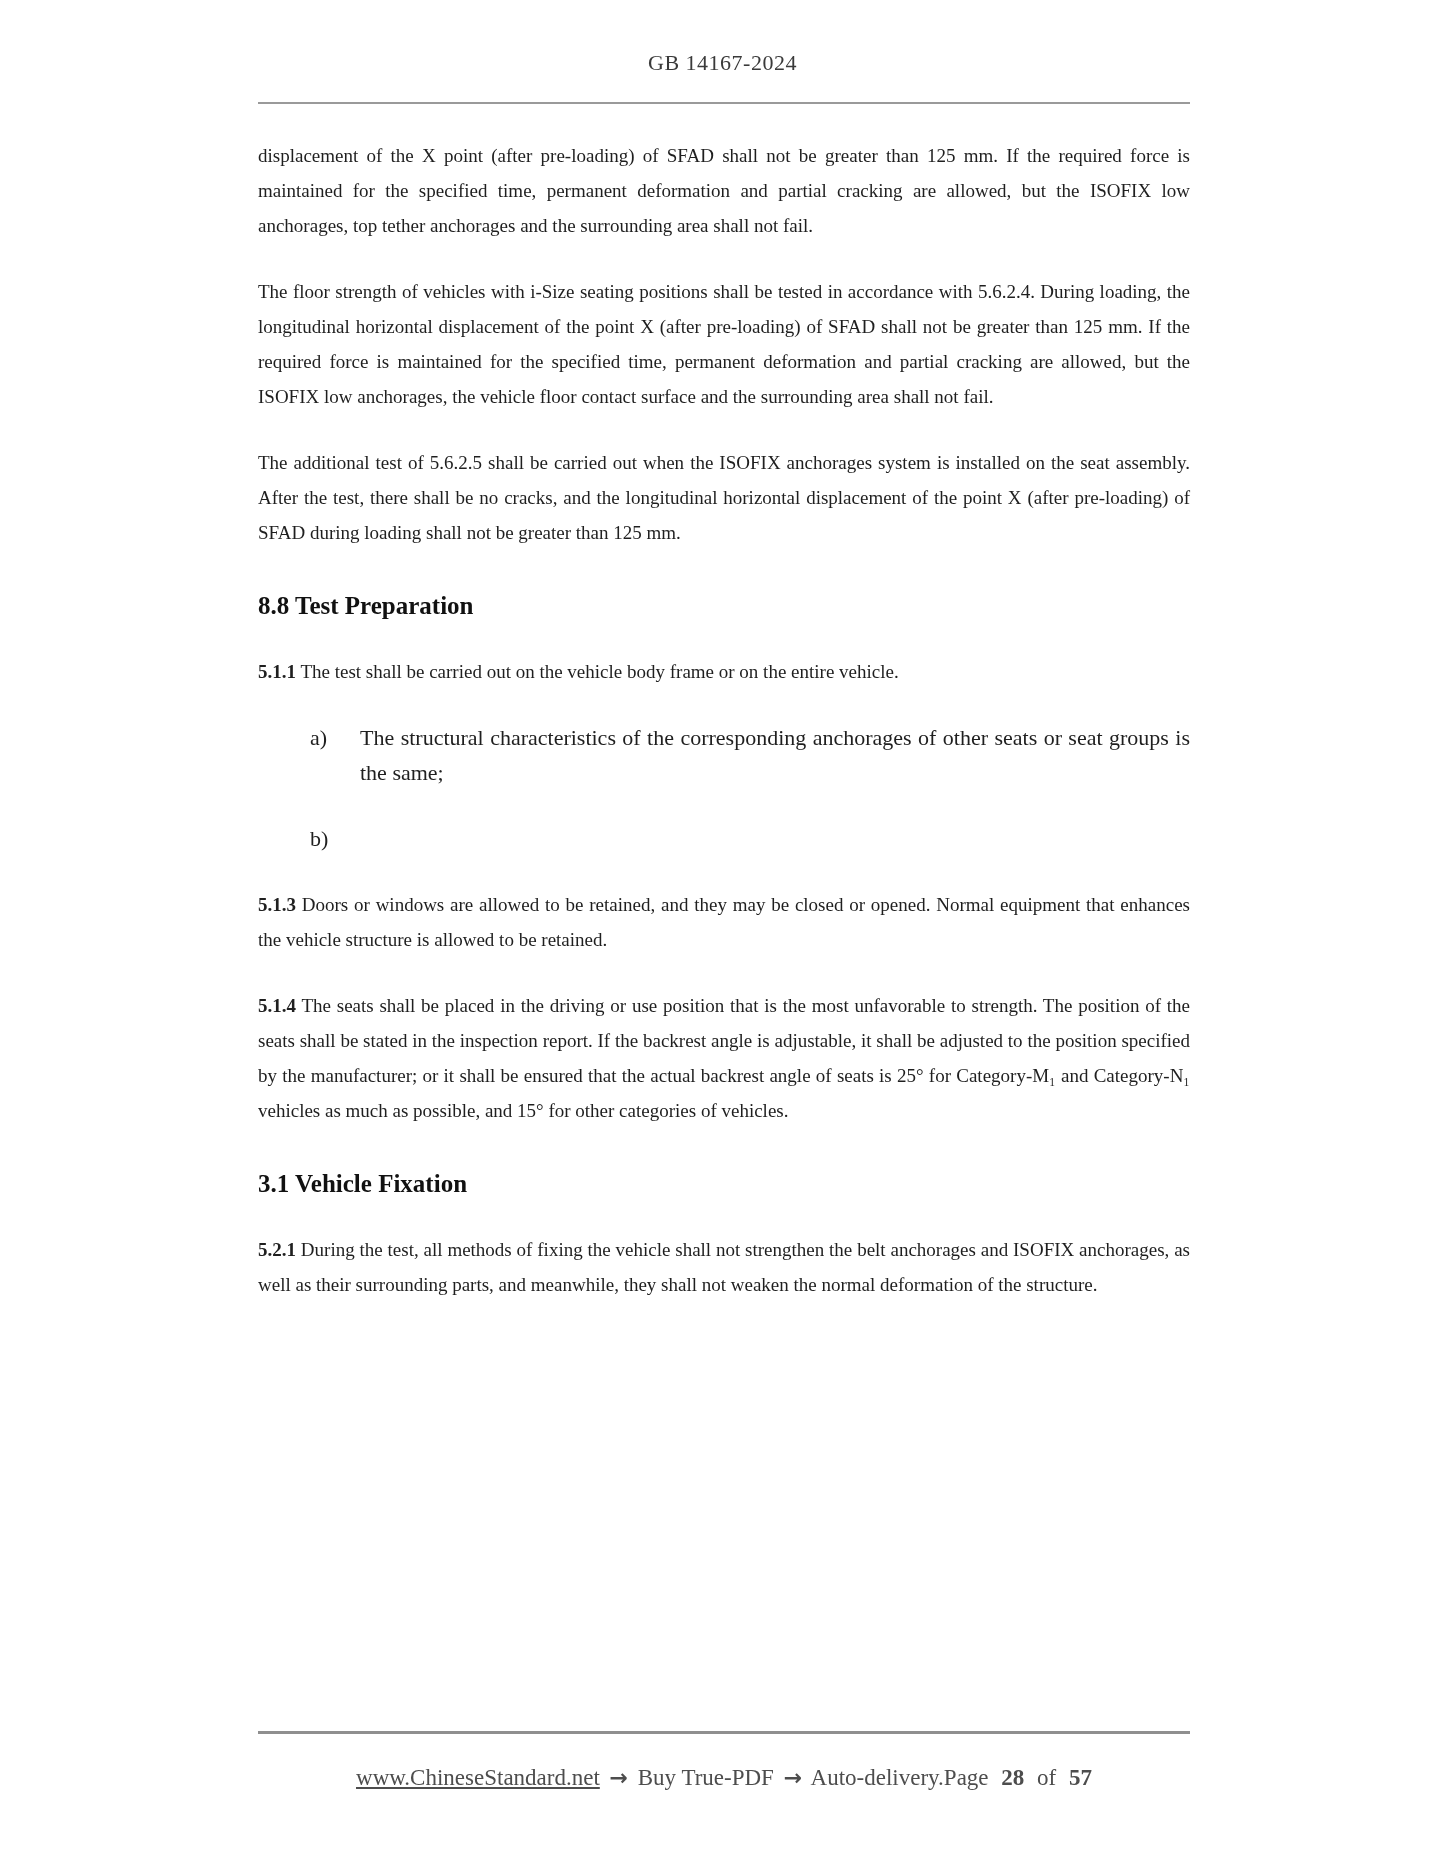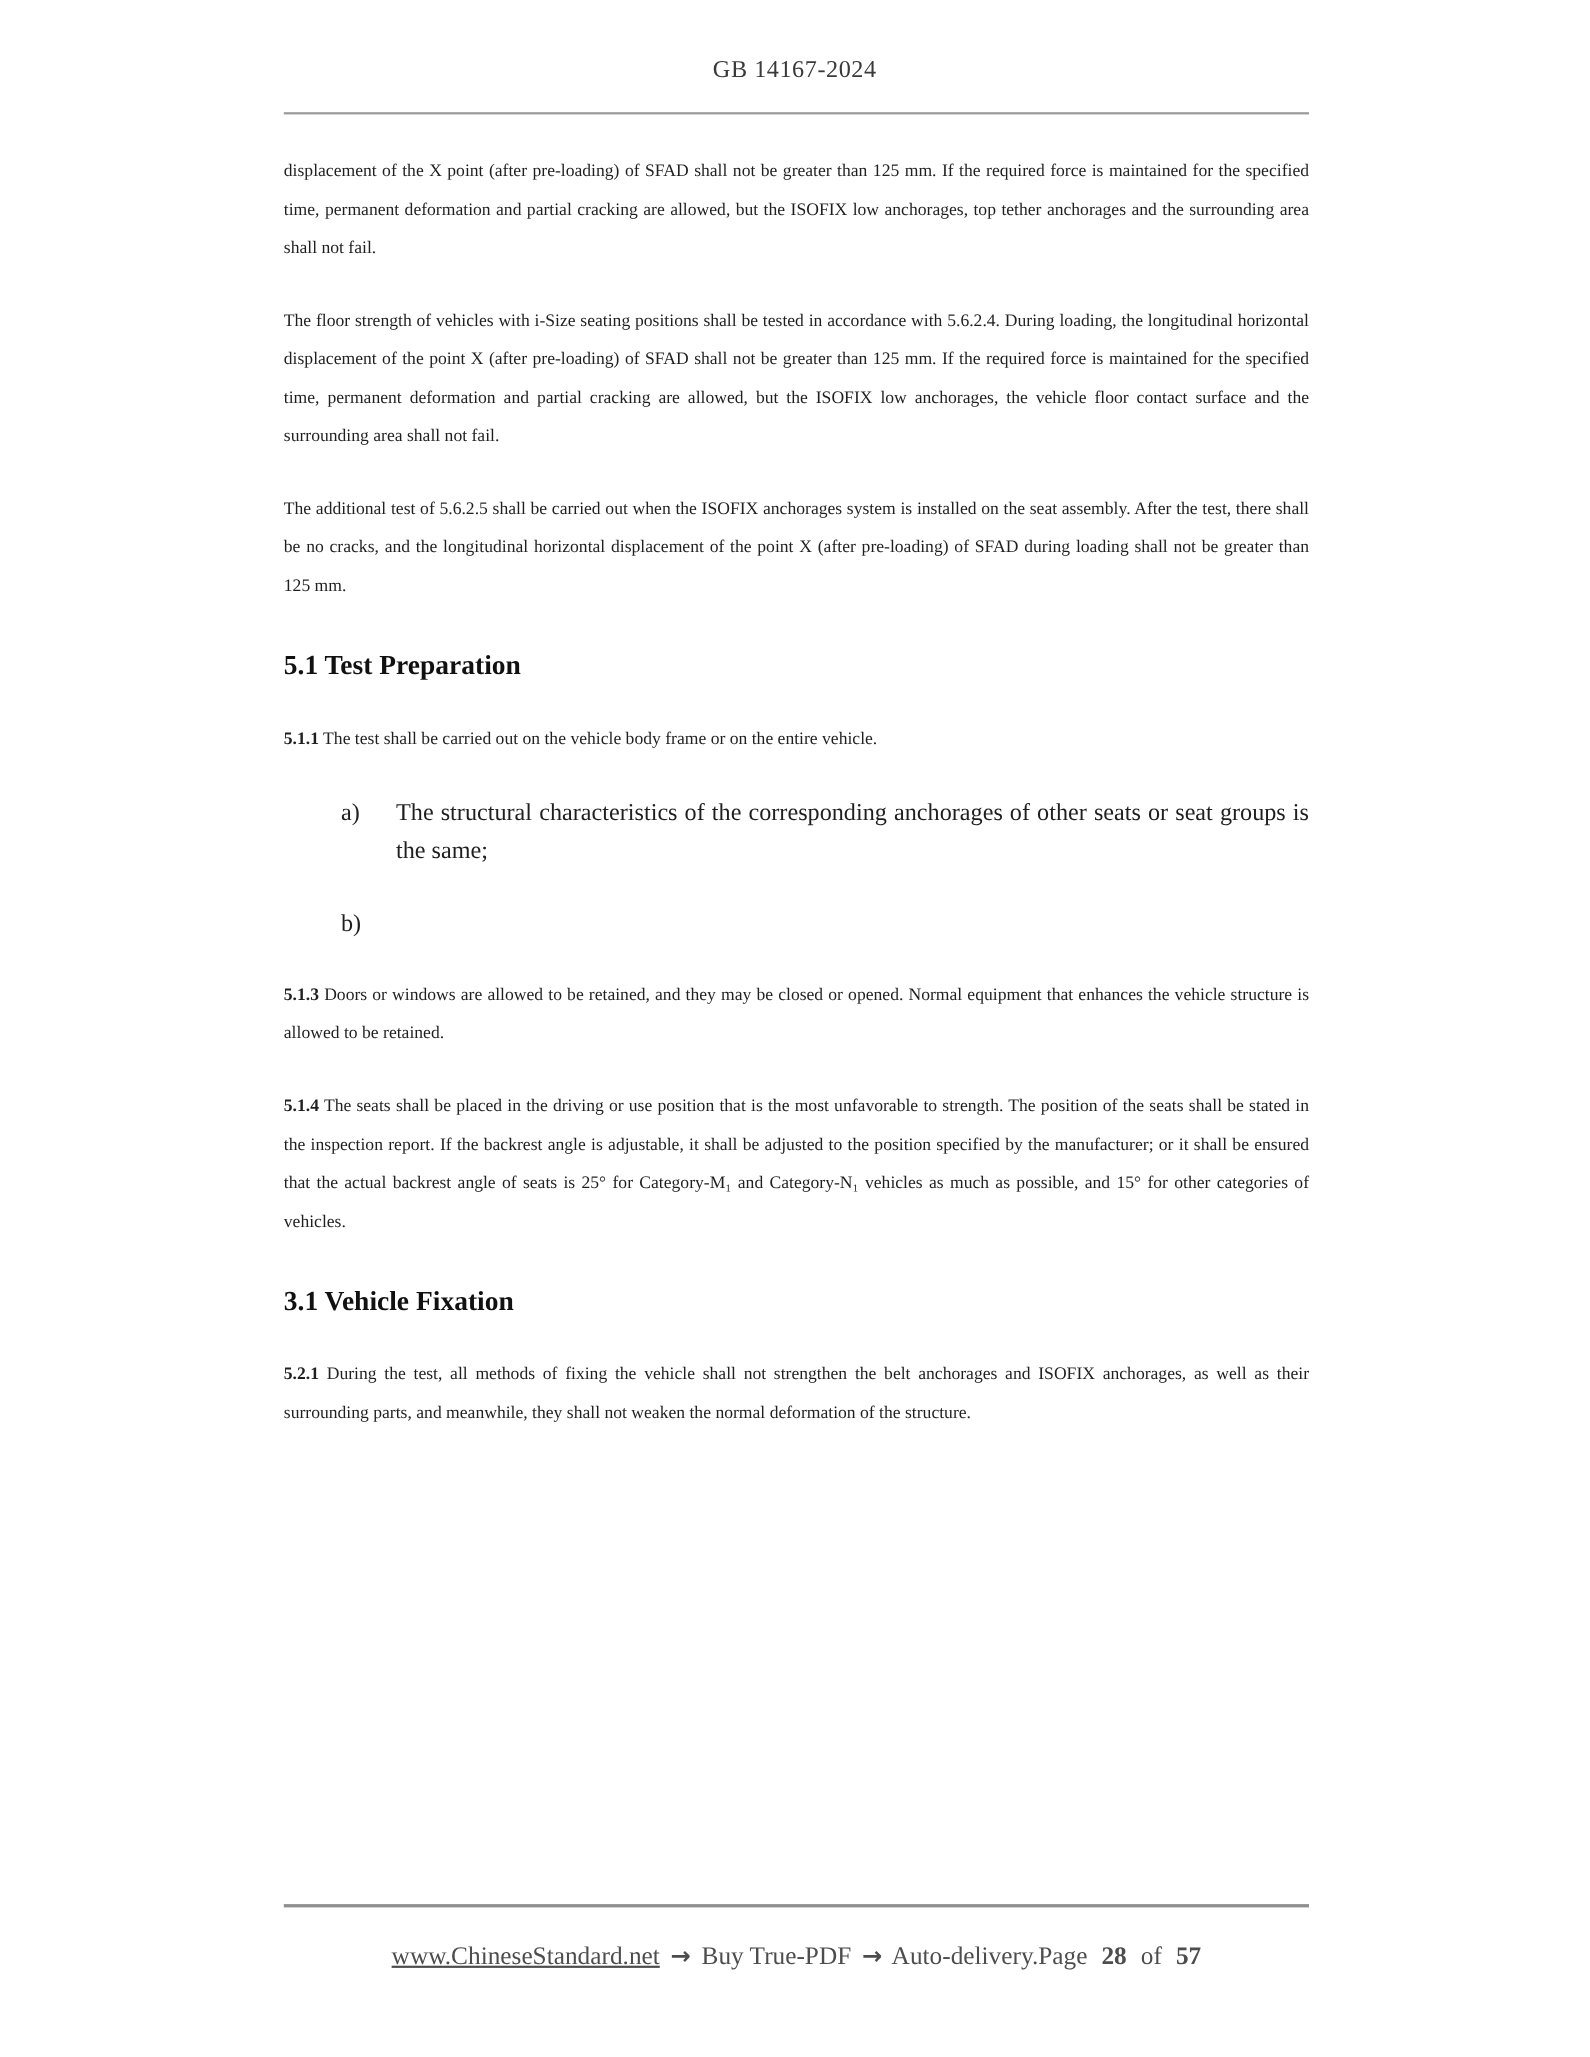--- a/index.html
+++ b/index.html
@@ -24,21 +24,21 @@
     letter-spacing: 0.5px;
   }
   .header-rule {
     margin: 26px 255px 0 258px;
     border-bottom: 2px solid #9a9a9a;
   }
   .content {
     margin: 34px 255px 0 258px;
   }
   .body-para {
-    font-size: 16px;
+    font-size: 19px;
     line-height: 35px;
     text-align: justify;
     margin-bottom: 31px;
     color: #1f1f1f;
   }
   .body-para .clause-num { font-weight: bold; }
   .h1 {
     font-size: 34px;
     line-height: 44px;
     font-weight: bold;
@@ -115,21 +115,21 @@
 
   <div class="content">
 
     <p class="body-para">displacement of the X point (after pre-loading) of SFAD shall not be greater than 125 mm. If the required force is maintained for the specified time, permanent deformation and partial cracking are allowed, but the ISOFIX low anchorages, top tether anchorages and the surrounding area shall not fail.</p>
 
     <p class="body-para">The floor strength of vehicles with i-Size seating positions shall be tested in accordance with 5.6.2.4. During loading, the longitudinal horizontal displacement of the point X (after pre-loading) of SFAD shall not be greater than 125 mm. If the required force is maintained for the specified time, permanent deformation and partial cracking are allowed, but the ISOFIX low anchorages, the vehicle floor contact surface and the surrounding area shall not fail.</p>
 
     <p class="body-para">The additional test of 5.6.2.5 shall be carried out when the ISOFIX anchorages system is installed on the seat assembly. After the test, there shall be no cracks, and the longitudinal horizontal displacement of the point X (after pre-loading) of SFAD during loading shall not be greater than 125 mm.</p>
 
 
-    <h2 class="h2">5.1 Test Preparation</h2>
+    <h2 class="h2">8.8 Test Preparation</h2>
 
     <p class="body-para"><b class="clause-num">5.1.1</b><span> The test shall be carried out on the vehicle body frame or on the entire vehicle.</span></p>
 
 
     <div class="list-item">
       <span class="list-label">a)</span>
       <span class="list-text">The structural characteristics of the corresponding anchorages of other seats or seat groups is the same;</span>
     </div>
 
     <div class="list-item">

